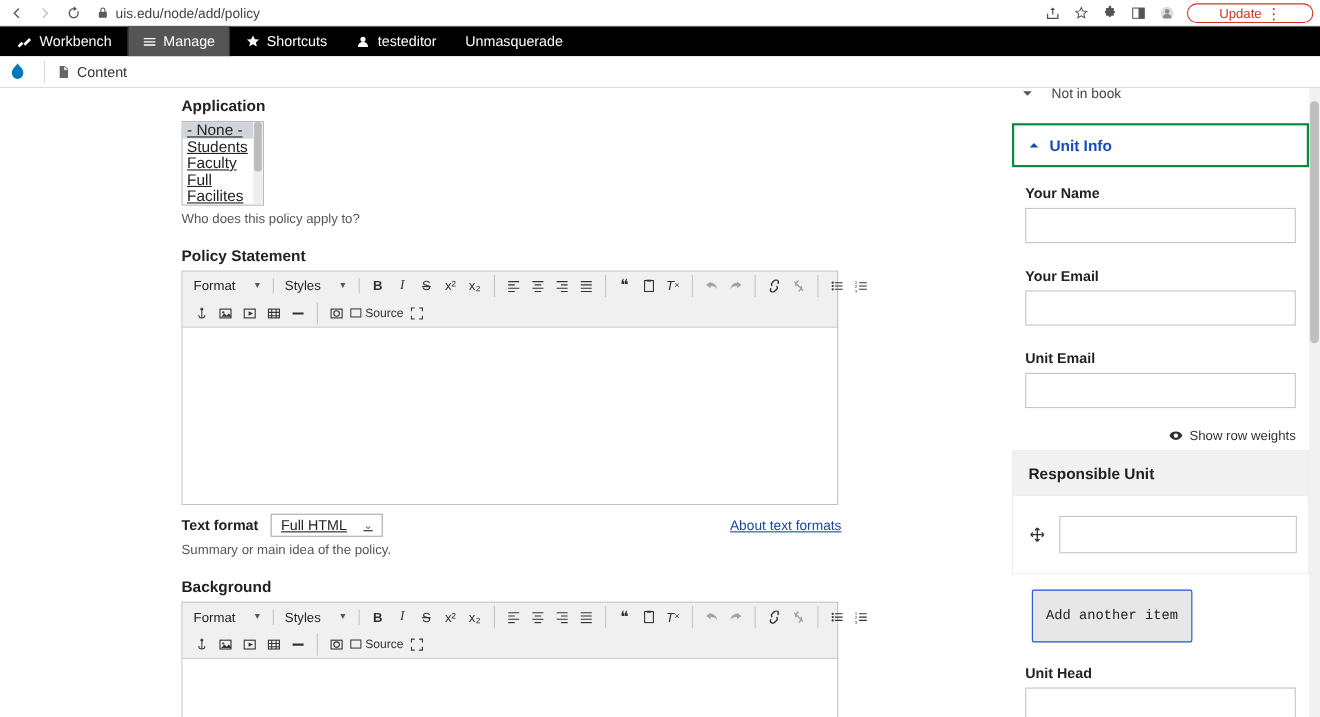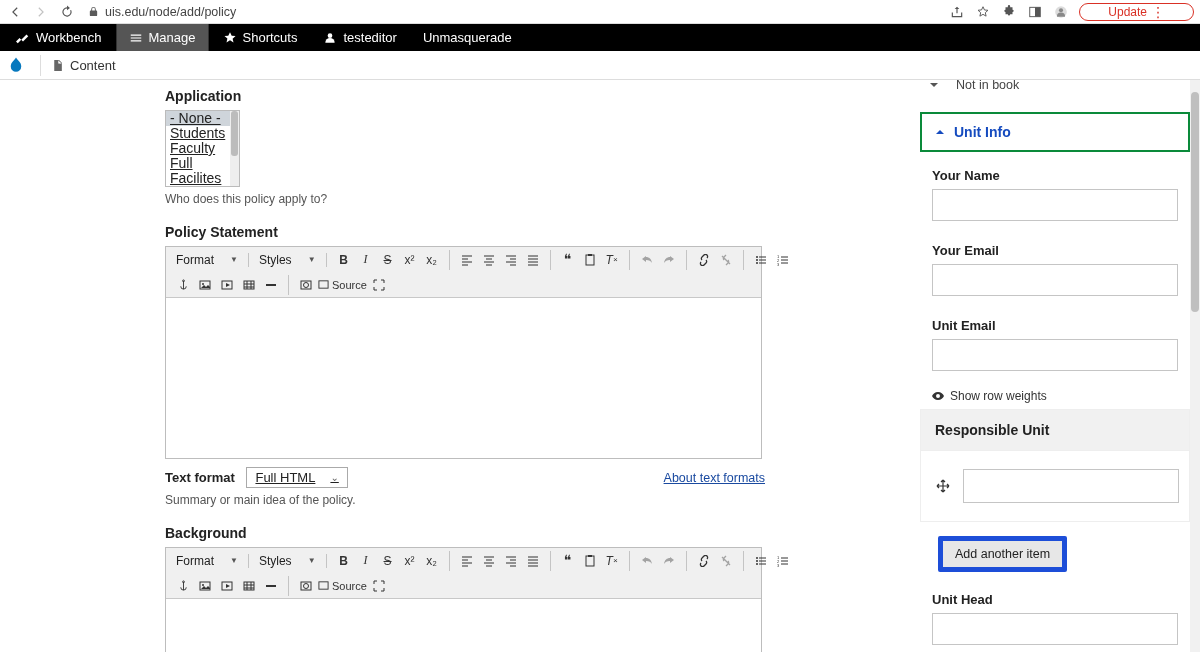--- a/index.html
+++ b/index.html
@@ -50,27 +50,27 @@
   .tfrow .lbl{font-weight:700;font-size:13px;}
   .selectish{display:inline-flex;align-items:center;gap:15px;border:1px solid #aaa;padding:2px 8px;font-size:13px;margin-left:8px;text-decoration:underline;}
   .selectish .cv{font-size:10px;color:#666;}
   .linka{color:#1a4aa0;text-decoration:underline;font-size:12.5px;}
   
   .side .bookline{display:flex;align-items:center;gap:8px;padding:4px 2px;color:#444;font-size:12.5px;}
   .accordion{border:2px solid #0a8a3a;margin-top:16px;padding:10px 12px;display:flex;align-items:center;gap:8px;}
   .accordion .title{color:#154bbf;font-weight:700;font-size:14px;}
   .sfield-lbl{font-weight:700;font-size:13px;margin-top:16px;}
   .sfield{border:1px solid #c5c5c5;height:32px;margin-top:6px;background:#fff;}
-  .row-weights{display:flex;justify-content:flex-start;align-items:center;gap:6px;color:#333;font-size:12px;margin-top:18px;}
+  .row-weights{display:flex;justify-content:flex-end;align-items:center;gap:6px;color:#333;font-size:12px;margin-top:18px;}
   .respbox{border:1px solid #eee;background:#f7f7f7;margin-top:6px;}
   .respbox .hdr{padding:12px 14px;font-weight:700;font-size:14px;background:#f1f1f1;}
   .respbox .row{display:flex;align-items:center;padding:18px 10px;background:#fff;border-top:1px solid #eee;}
   .respbox .drag{width:24px;display:flex;align-items:center;justify-content:center;}
   .respbox .fld{flex:1;border:1px solid #c5c5c5;height:34px;margin-left:8px;background:#fff;}
-  .addbtn{margin-top:14px;margin-left:6px;display:inline-block;background:#e7e7e7;border:5px solid #1d4ed8;border-radius:2px;padding:6px 12px;font-size:12.5px;}
+  .addbtn{margin-top:14px;margin-left:6px;display:inline-block;background:#e7e7e7;border:1px solid #1d4ed8;border-radius:2px;padding:16px 12px;font-size:12.5px;font-family:Liberation Mono, monospace;}
   
   .pagesb{position:absolute;top:80px;right:0;width:10px;height:572px;background:#f1f1f1;}
   .pagesb .thumb{position:absolute;left:1px;right:1px;top:12px;height:220px;background:#bfbfbf;border-radius:4px;}
   svg{display:block;}
 </style>
 </head>
 <body>
 
 <div class="chrome">
   <div class="navbtn">

